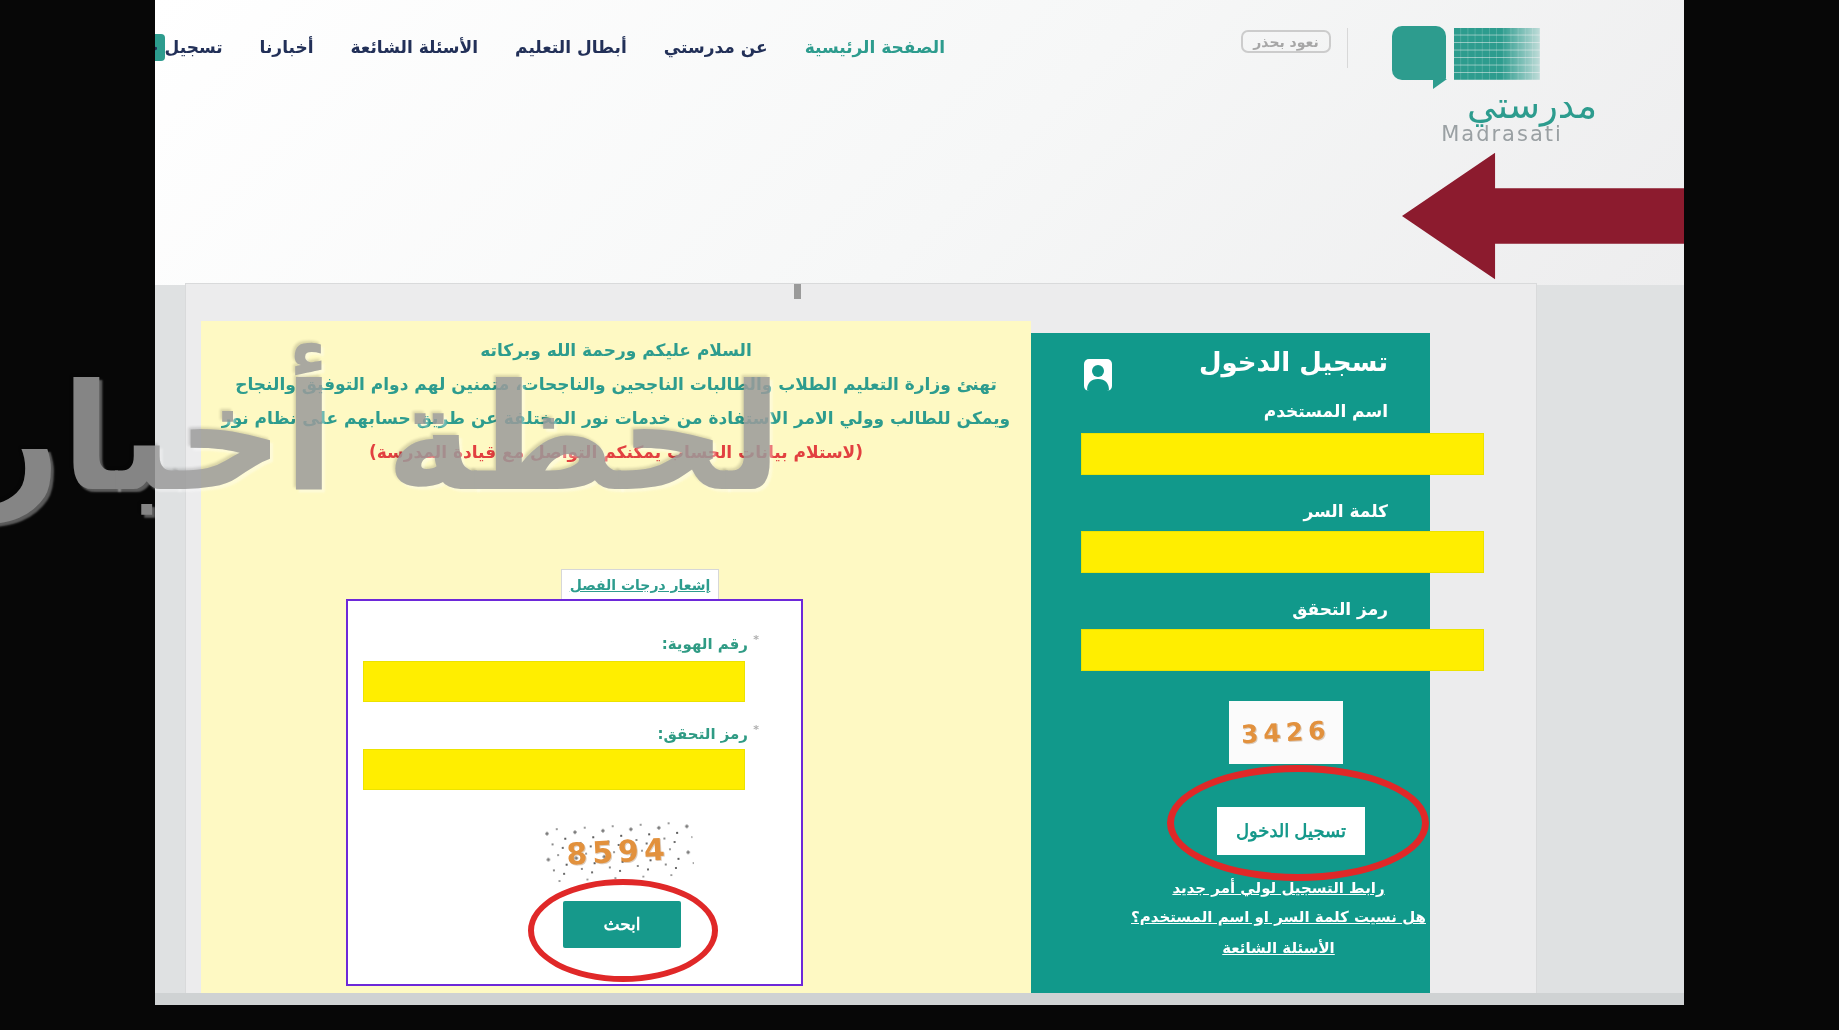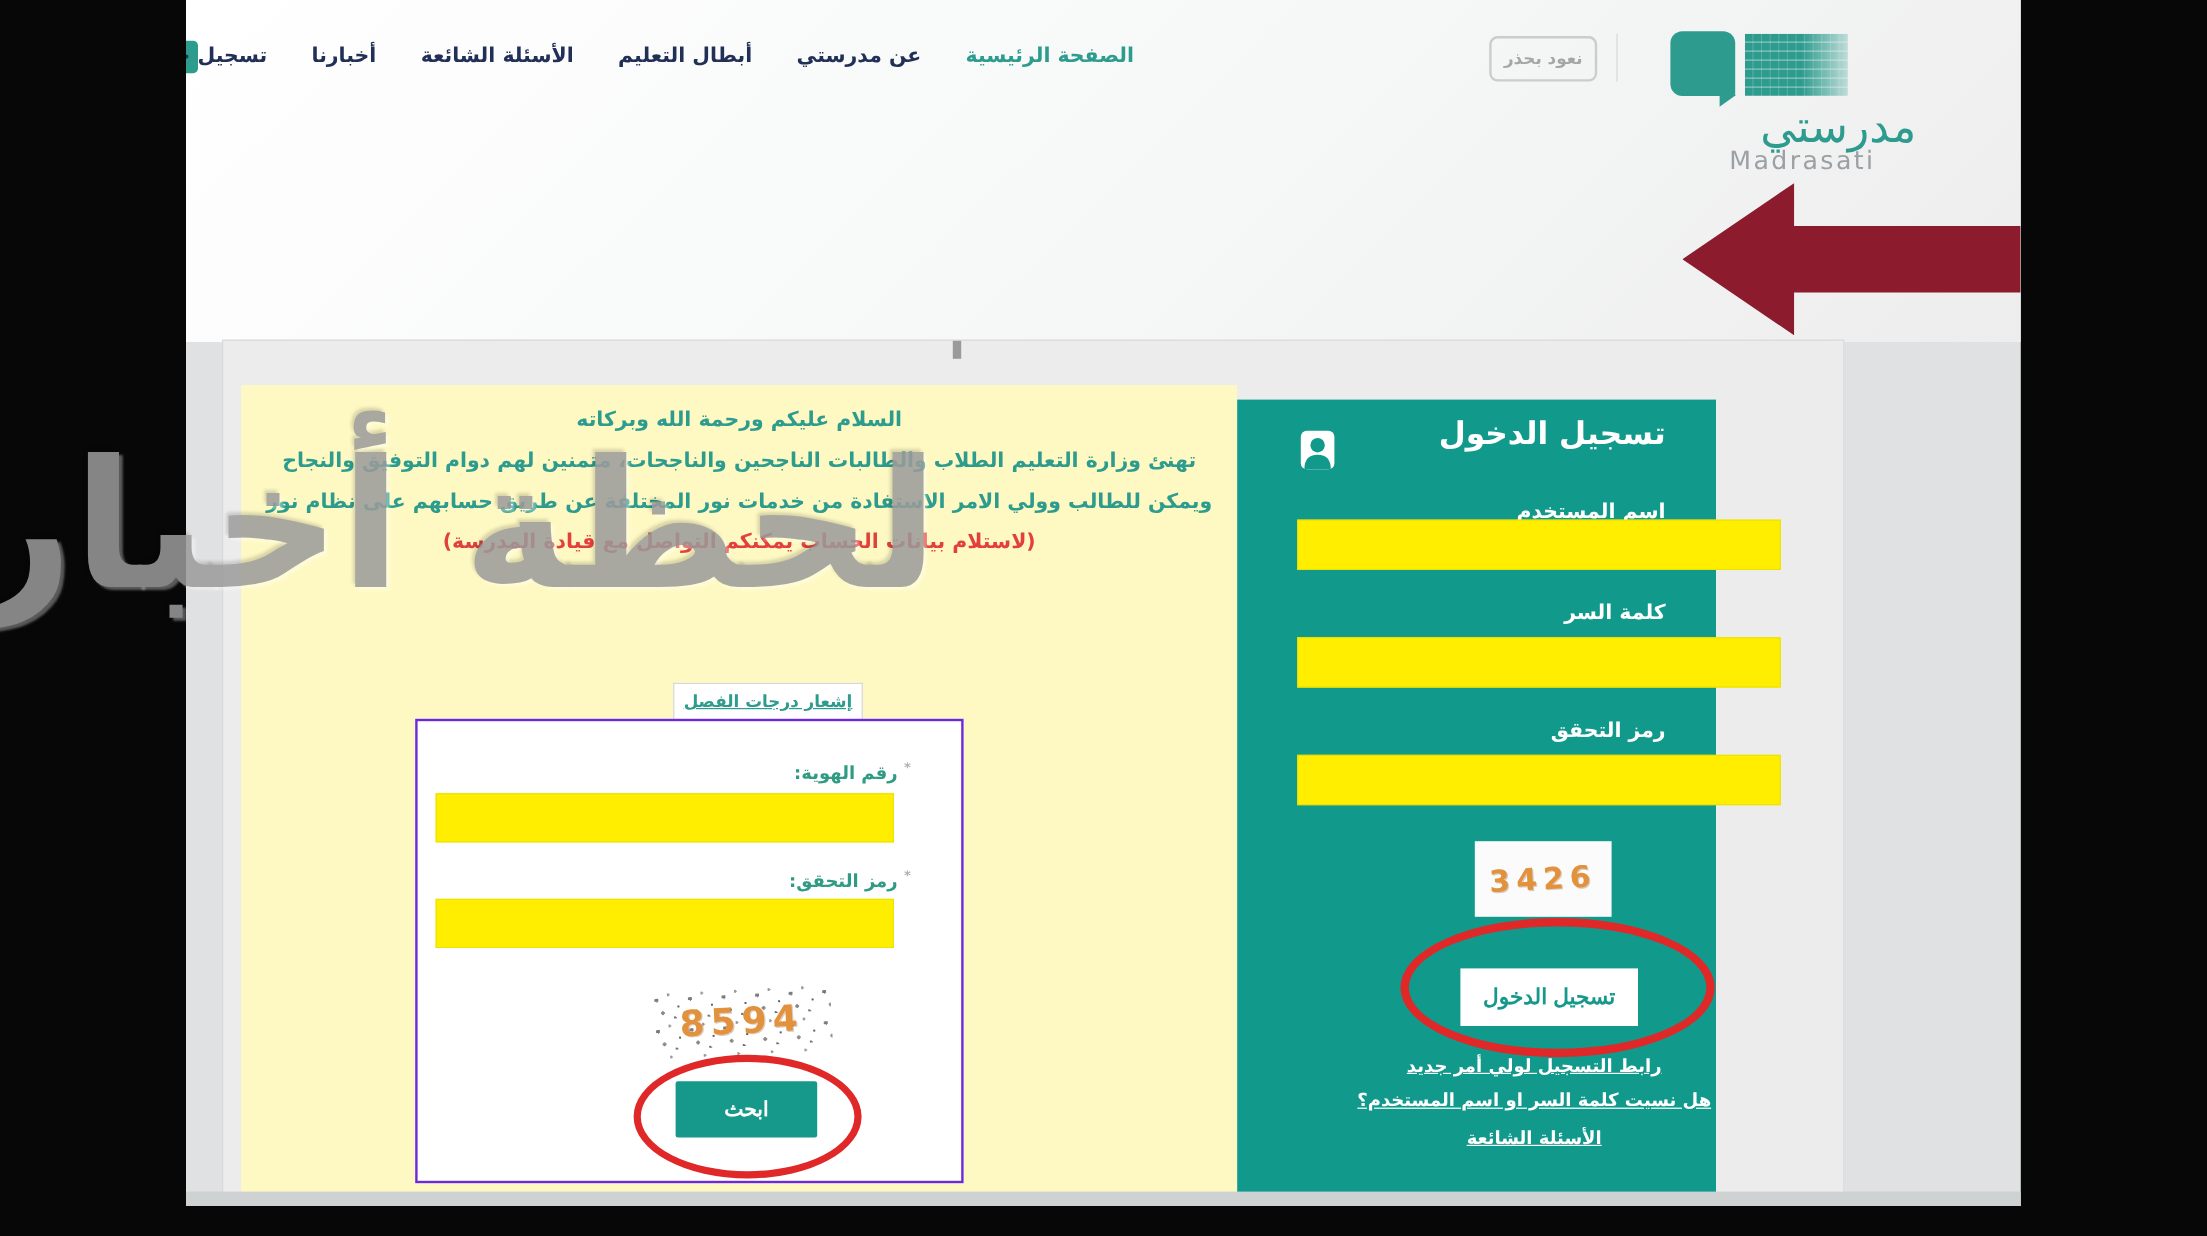--- a/index.html
+++ b/index.html
@@ -15,21 +15,21 @@
   #header { left:0; top:0; width:1529px; height:285px;
             background:linear-gradient(135deg,#ffffff 0%,#f6f7f7 55%,#ededee 100%); }
 
   #nav { left:4px; top:30px; width:786px; height:34px; direction:rtl;
          display:flex; gap:37px; align-items:center; font-size:17px; font-weight:bold;
          color:#223058; white-space:nowrap; }
   .nav-item { cursor:pointer; }
   .nav-item.active { color:#2d9c8e; }
   #nav-cut { left:-8px; top:34px; width:18px; height:27px; background:#2d9c8e; border-radius:4px; }
 
-  #badge { left:1086px; top:30px; width:90px; height:38px; border:2px solid #cccccc;
+  #badge { left:1086px; top:30px; width:90px; height:23px; border:2px solid #cccccc;
            border-radius:7px; color:#a6a6a6; font-size:14px; font-weight:bold;
            display:flex; align-items:center; justify-content:center; direction:rtl; }
   #sep { left:1192px; top:28px; width:1px; height:40px; background:#d8d8d8; }
 
   
   #logo-bubble { left:1237px; top:26px; width:54px; height:54px; background:#2d9c8e;
                  border-radius:10px 10px 2px 10px; }
   #logo-bubble::after { content:""; position:absolute; right:-1px; bottom:-9px;
                  width:0; height:0; border-style:solid; border-width:10px 14px 0 0;
                  border-color:#2d9c8e transparent transparent transparent; }
@@ -192,21 +192,21 @@
 
       <div id="lp-icon">
         <svg width="28" height="32" viewBox="0 0 28 32">
           <circle cx="14" cy="12" r="6" fill="#11998b"></circle>
           <path d="M3 32 Q3 20 14 20 Q25 20 25 32 Z" fill="#11998b"></path>
         </svg>
       </div>
 
       <div id="lp-title">تسجيل الدخول</div>
 
-      <div class="lp-label" style="top:84px;text-align:center;">اسم المستخدم</div>
+      <div class="lp-label" style="top:68px;text-align:center;">اسم المستخدم</div>
       <input class="yellow-input" style="left: 50px; top: 100px; width: 403px; height: 42px;">
 
       <div class="lp-label" style="top:168px;margin-left:39px;">كلمة السر</div>
       <input class="yellow-input" type="password" style="left: 50px; top: 198px; width: 403px; height: 42px;">
 
       <div class="lp-label" style="top:266px;">رمز التحقق</div>
       <input class="yellow-input" style="left: 50px; top: 296px; width: 403px; height: 42px;">
 
       <div id="lp-captcha" class="abs speckle">
         <span class="captcha-text">3426</span>

